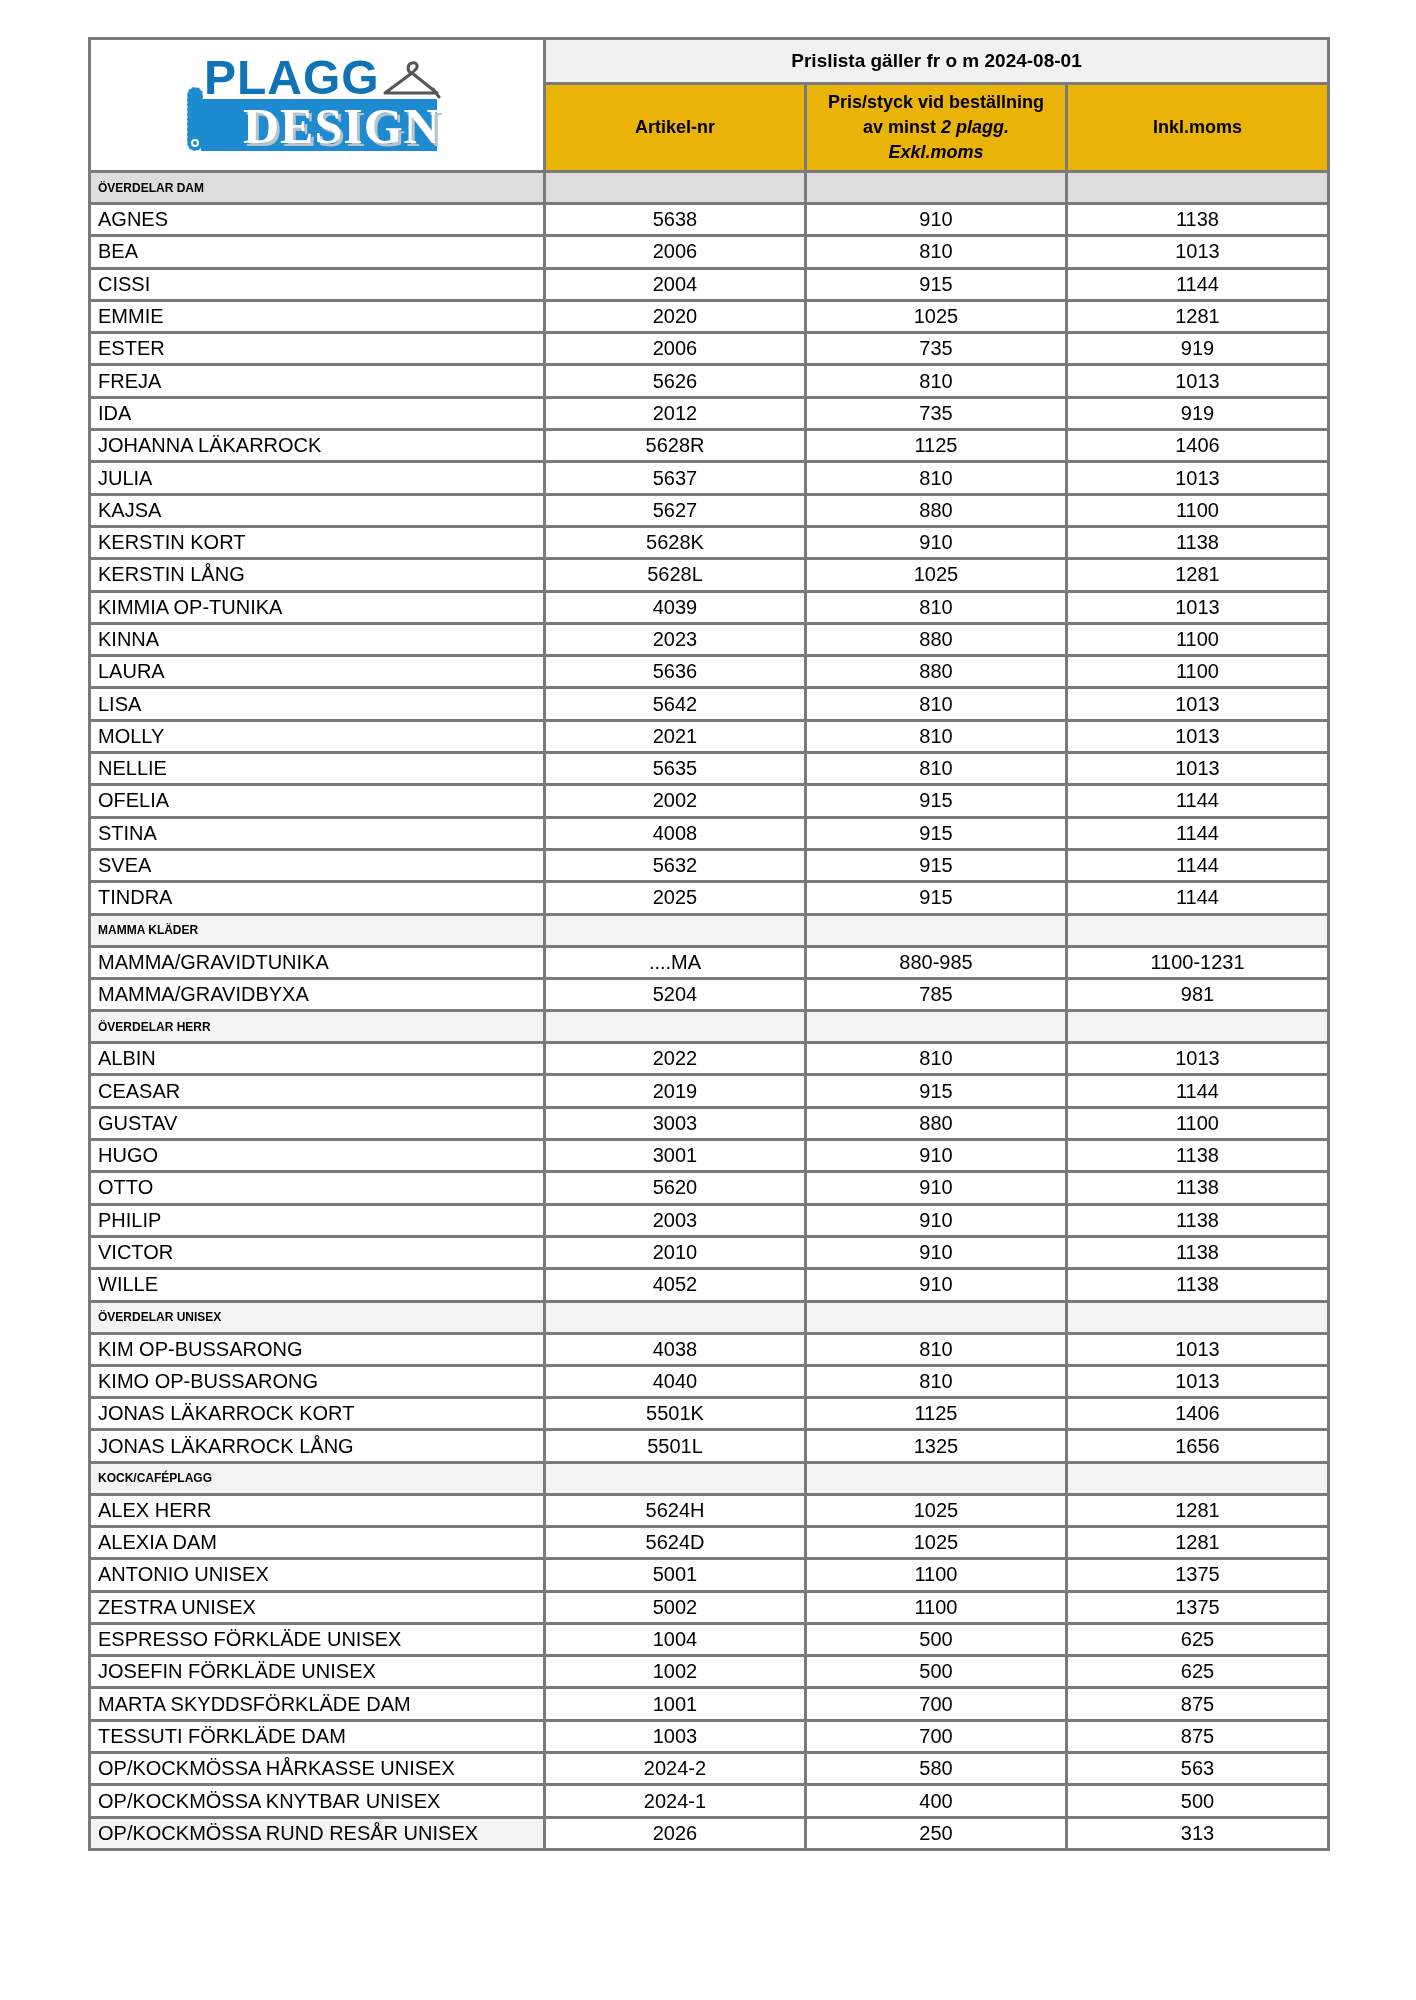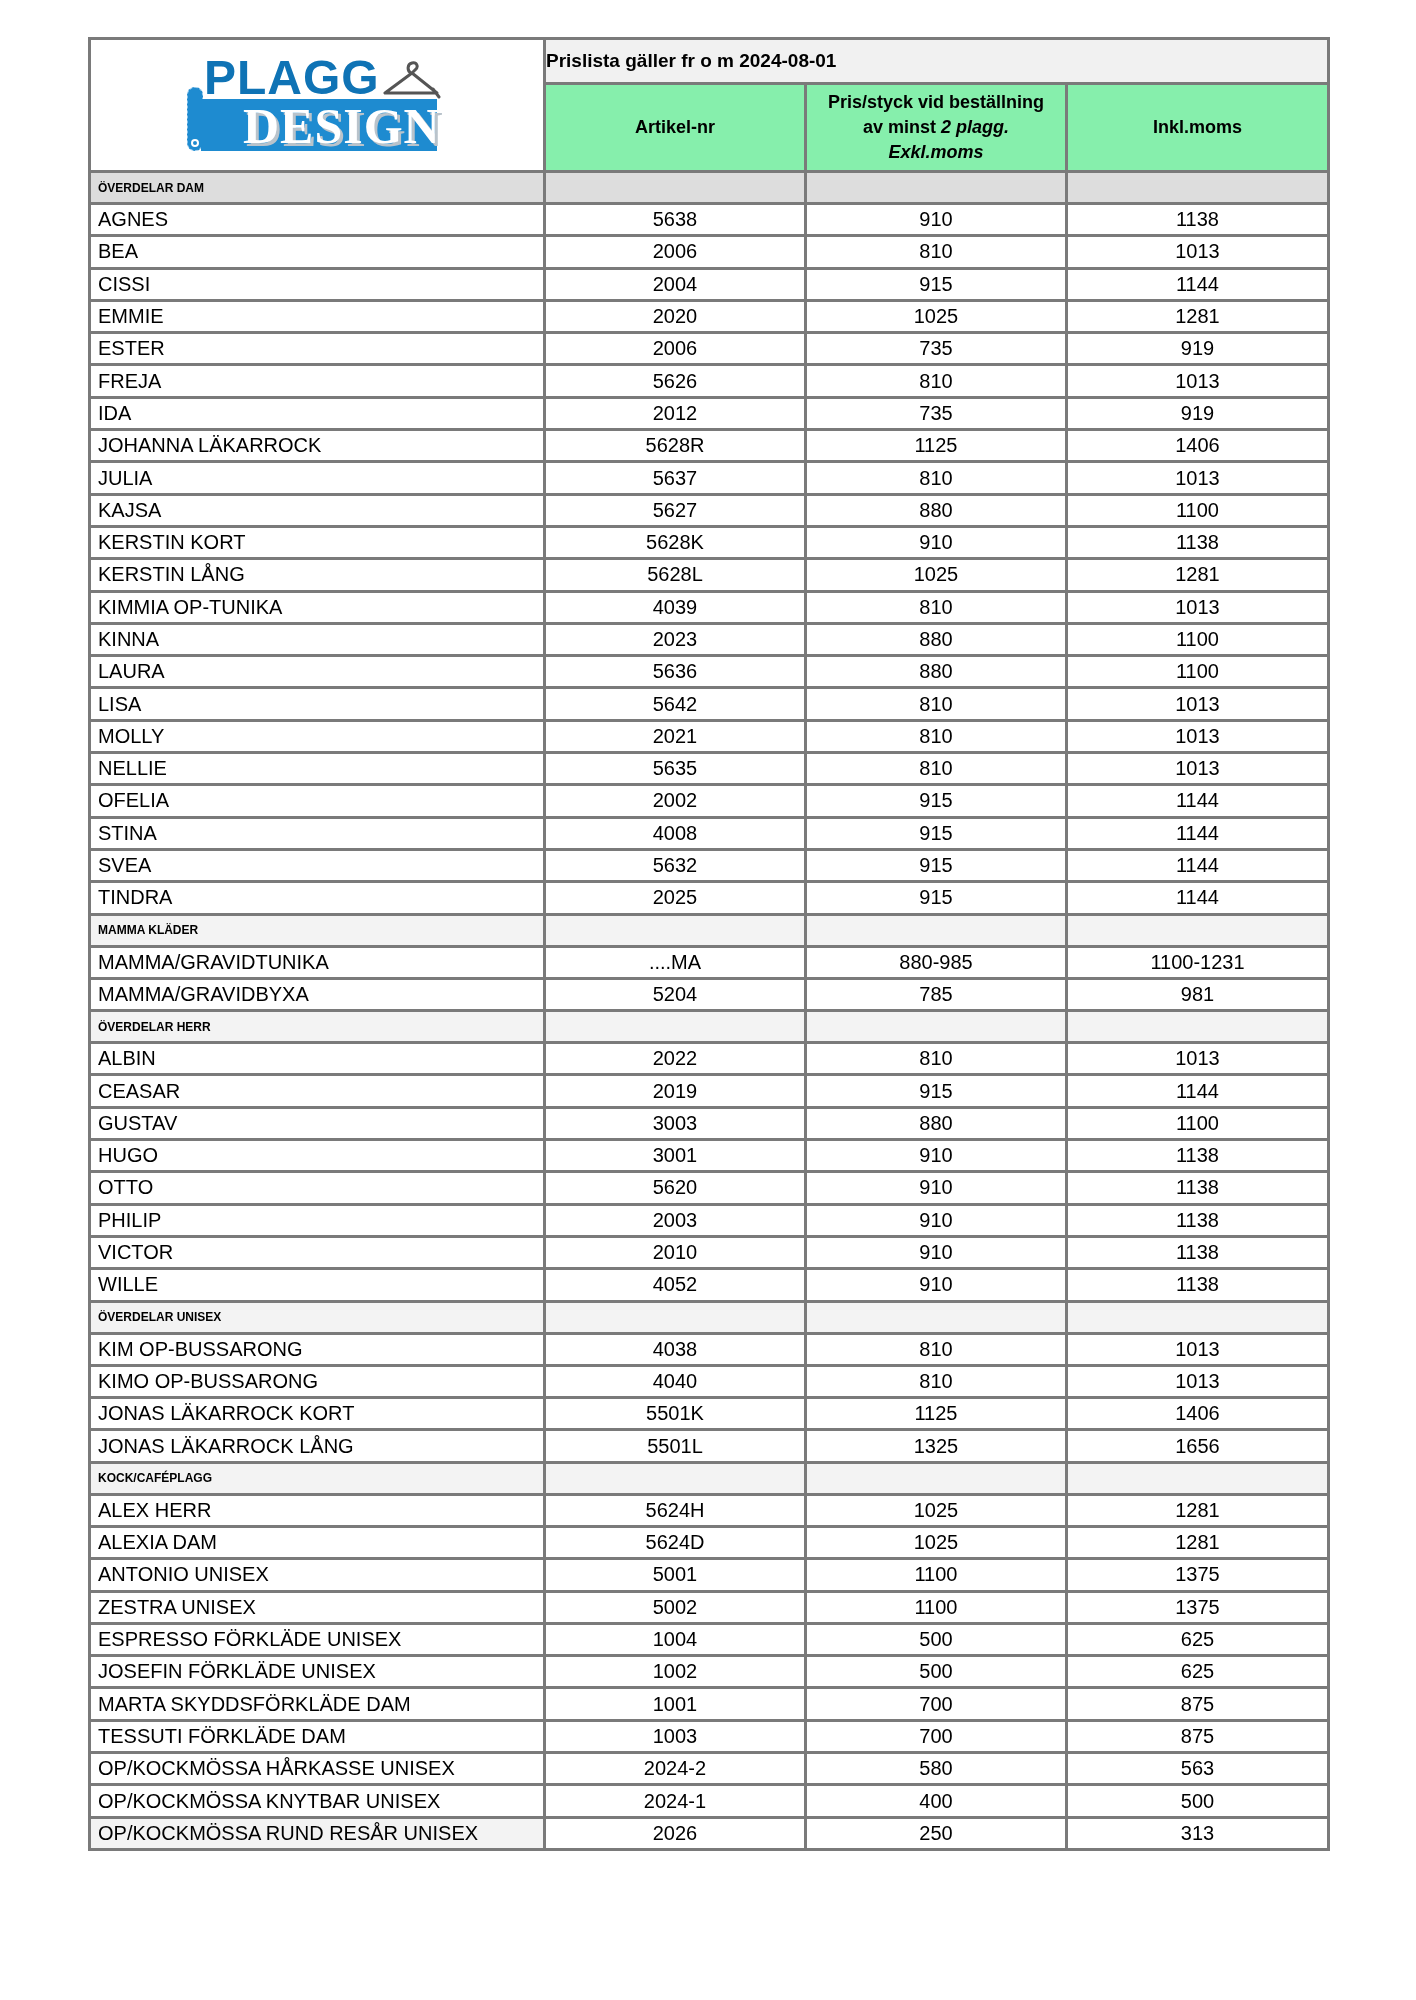--- a/index.html
+++ b/index.html
@@ -2,22 +2,22 @@
 <html><head>
 <meta charset="utf-8">
 <style>
   html, body { margin: 0; padding: 0; background: #ffffff; }
   body { width: 1416px; height: 2000px; position: relative; font-family: "Liberation Sans", sans-serif; color: #000; }
   .page { position: absolute; left: 88px; top: 37px; width: 1239px; }
   table.pricelist { border-collapse: collapse; width: 1239px; table-layout: fixed; }
   table.pricelist td, table.pricelist th { border: 3px solid #7a7a7a; padding: 0; }
   col.c1 { width: 455px; } col.c2 { width: 261px; } col.c3 { width: 261px; } col.c4 { width: 262px; }
   .logo-cell { background: #fff; height: 130px; vertical-align: middle; text-align: center; }
-  .title-cell { background: #f1f1f1; height: 41px; font-weight: bold; font-size: 19px; text-align: left; vertical-align: middle; }
-  .colhead { background: #86efac; height: 84px; font-weight: bold; font-size: 18px; text-align: center; vertical-align: middle; line-height: 25px; }
+  .title-cell { background: #f1f1f1; height: 41px; font-weight: bold; font-size: 19px; text-align: center; vertical-align: middle; }
+  .colhead { background: #eab308; height: 84px; font-weight: bold; font-size: 18px; text-align: center; vertical-align: middle; line-height: 25px; }
   .colhead em { font-style: italic; }
   tr.section td { background: #f3f3f3; height: 29px; font-weight: bold; font-size: 12px; padding-left: 7px; vertical-align: middle; }
   tr.section.first td { background: #dddddd; }
   tr.section td.empty { padding-left: 0; }
   tr.item td { height: 29.3px; font-size: 20px; vertical-align: middle; background: #fff; }
   tr.item td.name { padding-left: 7px; text-align: left; }
   tr.item td.num { text-align: center; }
   tr.item.last td.name { background: #f3f3f3; }
   .logo { display: inline-block; position: relative; width: 260px; height: 100px; }
   .logo .plagg { position: absolute; left: 17px; top: 0px; font-family: "Liberation Sans", sans-serif; font-weight: bold; font-size: 48px; color: #0f73b5; letter-spacing: 1px; line-height: 50px; }

